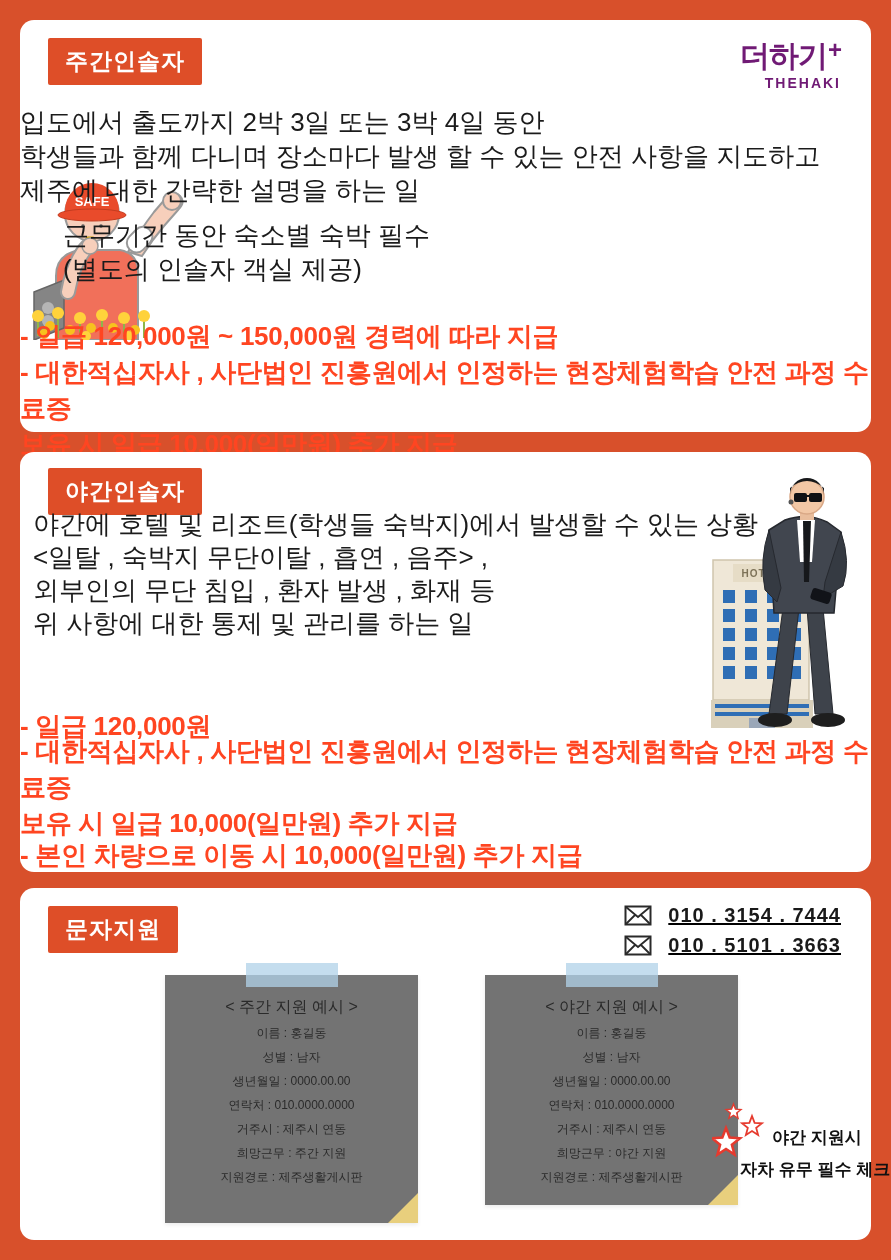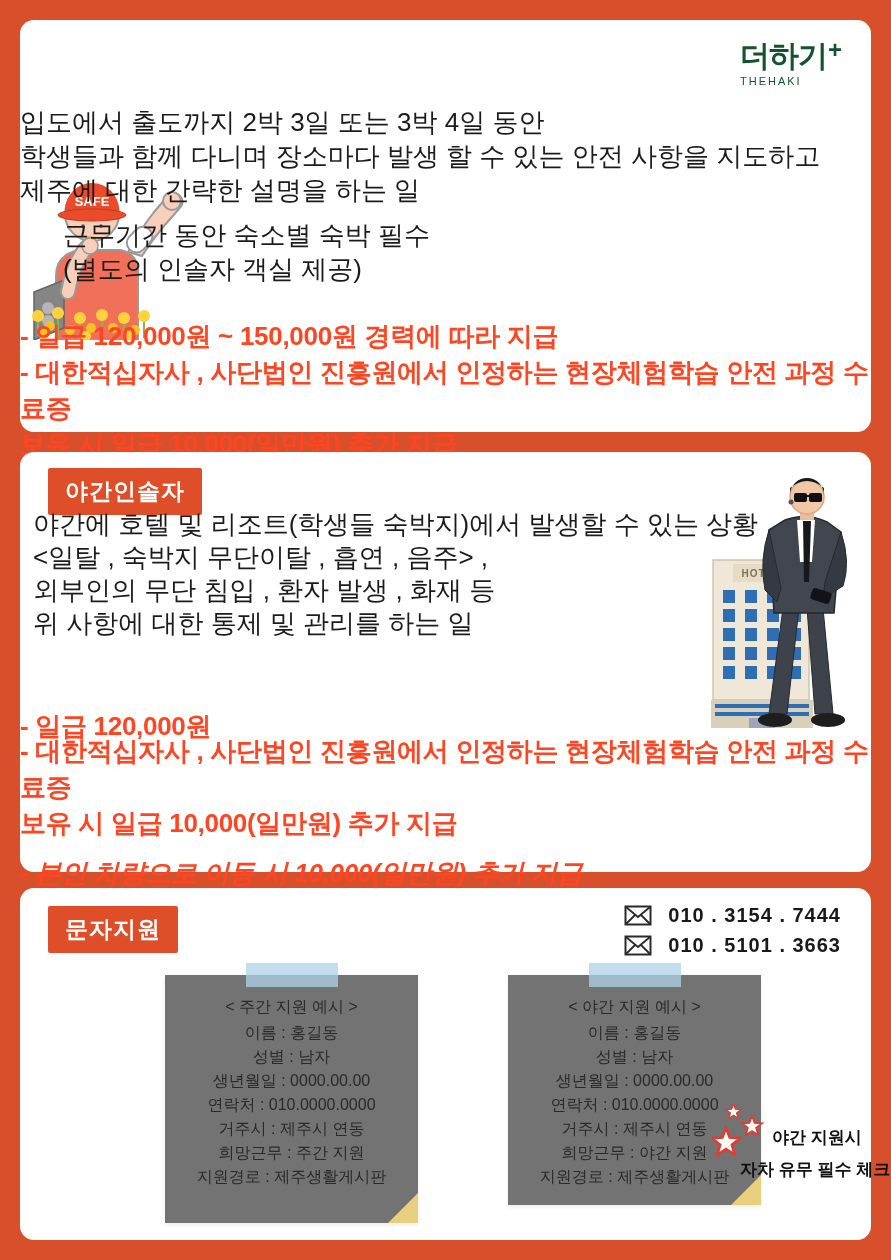--- a/index.html
+++ b/index.html
@@ -17,41 +17,41 @@
   .badge {
     position:absolute; left:28px; display:inline-block;
     background:#DE4E28; color:#fff; font-size:23px; font-weight:bold;
     padding:8px 17px; border-radius:2px; letter-spacing:1px;
   }
   .ctext { position:absolute; left:0; right:0; text-align:left; color:#1b1b1b;
            font-size:26px; line-height:34px; }
   .red   { color:#FF4521; font-weight:600; letter-spacing:-0.3px; }
 
   
-  .logo { position:absolute; right:30px; top:16px; text-align:left; color:#14532d;margin-left:34px; }
+  .logo { position:absolute; right:30px; top:16px; text-align:right; color:#701a75;margin-left:34px; }
   .logo-main { font-size:30px; font-weight:800; letter-spacing:-1px; }
   .logo-plus { font-size:24px; font-weight:800; vertical-align:8px; margin-left:1px; }
-  .logo-sub  { font-size:11px; font-weight:normal; letter-spacing:2px; margin-top:-2px; }
+  .logo-sub  { font-size:14px; font-weight:bold; letter-spacing:2px; margin-top:-2px; }
 
   
   .officer-illo { position:absolute; left:8px;  top:138px; }
   .guard-illo   { position:absolute; right:12px; top:16px; }
 
   
   .phones { position:absolute; right:30px; top:12px; }
-  .phone-row { display:flex; align-items:center; justify-content:flex-end; gap:16px; height:30px; }
+  .phone-row { display:flex; align-items:center; justify-content:flex-end; gap:16px; height:30px;text-decoration:underline; }
   .phone-num { font-size:20px; font-weight:bold; color:#191919; letter-spacing:1px; }
 
   .note {
     position:absolute; top:87px; width:253px; background:#737373;
     text-align:center; padding:20px 6px 16px 6px; box-shadow:0 2px 4px rgba(0,0,0,0.08);
   }
   #note-day   { left:145px; padding-bottom:34px; }
-  #note-night { left:488px; }
-  .note-line  { font-size:16px; line-height:24px; color:#2a2a2a; }
+  #note-night { left:465px; }
+  .note-line  { font-size:12px; line-height:24px; color:#2a2a2a; }
   .note-title { font-size:16px; line-height:24px; color:#2a2a2a; margin-bottom:2px; }
   .tape {
     position:absolute; top:-12px; left:50%; transform:translateX(-50%);
     width:92px; height:24px; background:rgba(176,210,232,0.75);
   }
   .fold {
     position:absolute; right:0; bottom:0; width:0; height:0;
     border-left:30px solid transparent; border-bottom:30px solid #E8CF7D;
   }
 
@@ -59,20 +59,21 @@
   .warn-stars { position:absolute; left:2px; top:0; }
   .warn-line1 { position:absolute; left:62px; top:24px; font-size:17px; font-weight:bold; color:#111; }
   .warn-line2 { position:absolute; left:30px; top:56px; font-size:17px; font-weight:bold; color:#111; }
 </style>
 </head>
 <body>
 
 <div class="page">
 
   <section class="card" id="card-day">
+    <div class="badge" style="top:18px;">주간인솔자</div>
 
     <div class="logo">
       <div class="logo-main"><span>더하기</span><span class="logo-plus">+</span></div>
       <div class="logo-sub">THEHAKI</div>
     </div>
 
     <svg class="officer-illo" width="160" height="182" viewBox="0 0 160 182">
       <path d="M100,94 Q112,72 126,54 L138,40 Q146,32 152,38 Q158,44 150,52 L136,68 Q124,82 114,98 Z" fill="#F7CFBB" stroke="#9a9a9a" stroke-width="2"></path>
       <circle cx="144" cy="43" r="9" fill="#F7CFBB" stroke="#9a9a9a" stroke-width="2"></circle>
       <rect x="98" y="72" width="28" height="19" rx="9" fill="#fff" stroke="#999" stroke-width="2" transform="rotate(-46 112 82)"></rect>
@@ -186,21 +187,21 @@
       <div>위 사항에 대한 통제 및 관리를 하는 일</div>
     </div>
 
     <div class="ctext red" style="top:216px;margin-top:41px;">- 일급 120,000원</div>
 
     <div class="ctext red" style="top:281px; line-height:36px;">
       <div>- 대한적십자사 , 사단법인 진흥원에서 인정하는 현장체험학습 안전 과정 수료증</div>
       <div>보유 시 일급 10,000(일만원) 추가 지급</div>
     </div>
 
-    <div class="ctext red" style="top:404px;font-style:italic;">- 본인 차량으로 이동 시 10,000(일만원) 추가 지급</div>
+    <div class="ctext red" style="top:386px;">- 본인 차량으로 이동 시 10,000(일만원) 추가 지급</div>
   </section>
 
   <section class="card" id="card-sms">
     <div class="badge" style="top:18px;">문자지원</div>
 
     <div class="phones">
       <div class="phone-row">
         <svg width="28" height="21" viewBox="0 0 28 21">
           <rect x="1.5" y="1.5" width="25" height="18" fill="#fff" stroke="#2a2a2a" stroke-width="2"></rect>
           <path d="M2,2 L14,12 L26,2 M2,19 L11,10 M26,19 L17,10" fill="none" stroke="#2a2a2a" stroke-width="1.8"></path>

